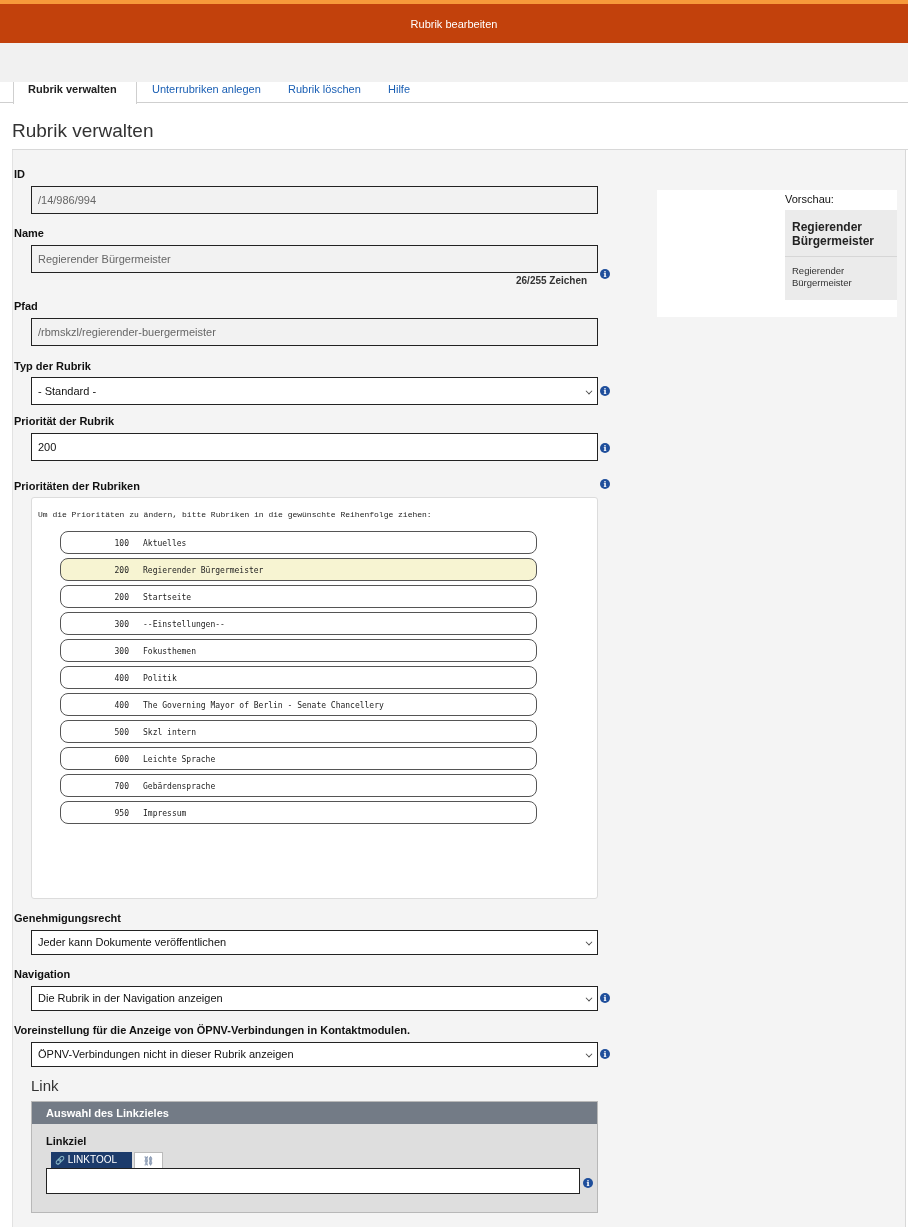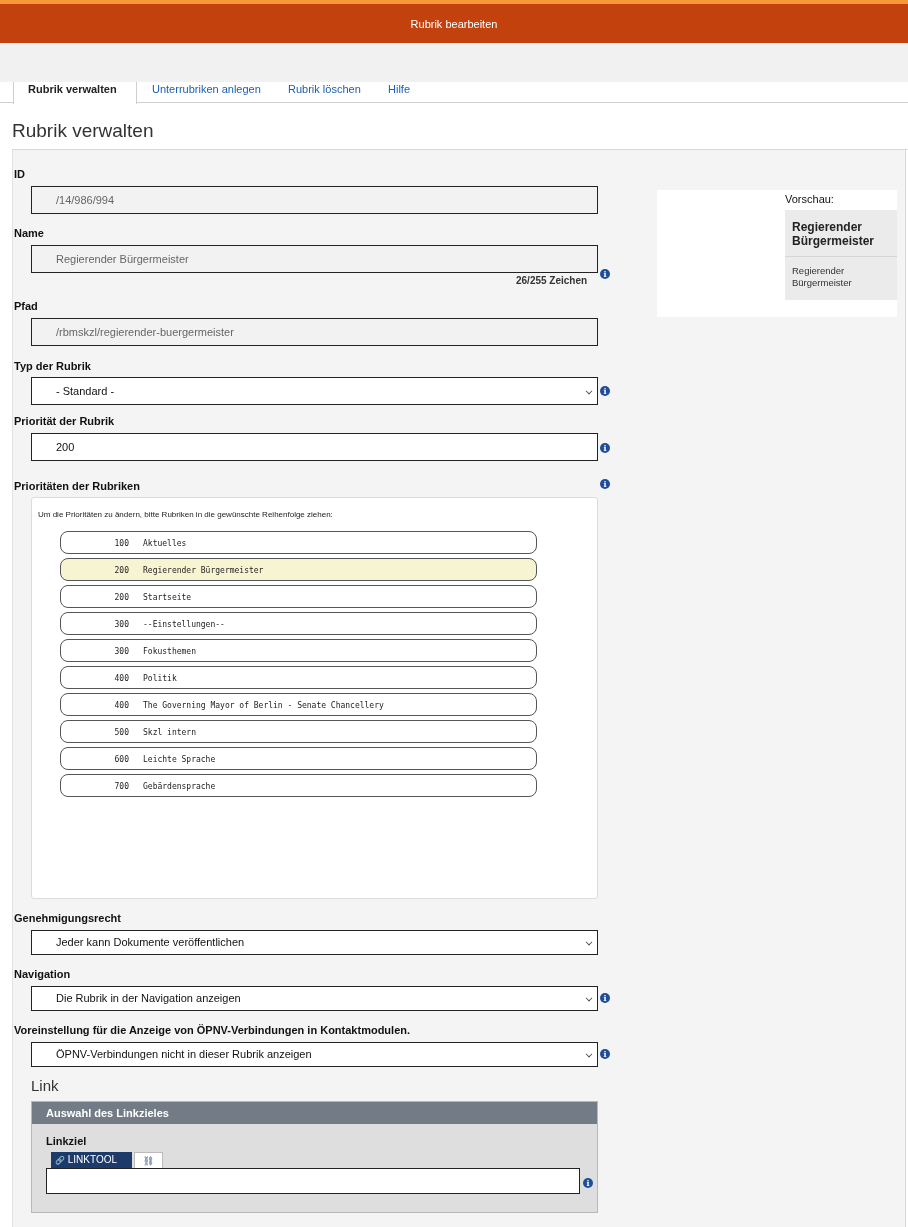--- a/index.html
+++ b/index.html
@@ -23,38 +23,38 @@
     .tab.t4 { left: 388px; }
 
     .page-title { position: absolute; left: 12px; top: 38px; font-size: 19px; color: #333; font-weight: normal; }
     .title-rule { position: absolute; left: 12px; top: 67px; width: 896px; border-top: 1px solid #d8d8d8; }
 
     .form-panel { position: absolute; left: 12px; top: 68px; width: 894px; height: 1077px; background: #f4f4f4;
       border-left: 1px solid #e2e2e2; border-right: 1px solid #d8d8d8; }
 
     .lbl { position: absolute; left: 1px; font-size: 11px; font-weight: bold; color: #111; }
     .field { position: absolute; left: 18px; width: 567px; height: 28px; border: 1px solid #222; background: #fff;
-      font-size: 11px; line-height: 26px; padding-left: 24px; color: #111; font-family: "Liberation Sans", sans-serif; }
+      font-size: 11px; line-height: 26px; padding-left: 6px; color: #111; font-family: "Liberation Sans", sans-serif; }
     .field.readonly { background: #f2f2f2; color: #666; }
     .chev { position: absolute; right: 5px; top: 10px; width: 6px; height: 6px; border-right: 1.3px solid #444;
       border-bottom: 1.3px solid #444; transform: rotate(45deg) scale(0.8); }
     .info { position: absolute; width: 10px; height: 10px; border-radius: 50%; background: #1e4e9b; color: #fff;
       font-size: 8px; font-weight: bold; text-align: center; line-height: 10px; font-family: "DejaVu Serif", serif; }
     .counter { position: absolute; font-size: 10px; font-weight: bold; color: #333; }
 
     .preview { position: absolute; left: 644px; top: 40px; width: 240px; height: 127px; background: #fff; }
     .preview .plabel { position: absolute; left: 128px; top: 3px; font-size: 11px; font-weight: normal; color: #111; }
     .preview .pbox { position: absolute; left: 128px; top: 20px; width: 112px; height: 90px; background: #ebebeb; }
     .preview .ptitle { position: absolute; left: 7px; top: 10px; width: 100px; font-size: 12px; font-weight: bold; line-height: 14px; color: #222; }
     .preview .psep { position: absolute; left: 0; top: 46px; width: 112px; border-top: 1px solid #d6d6d6; }
     .preview .psub { position: absolute; left: 7px; top: 55px; width: 100px; font-size: 9.5px; line-height: 12px; color: #333; }
 
     .sortbox { position: absolute; left: 18px; top: 347px; width: 567px; height: 402px; background: #fff;
       border: 1px solid #dcdcdc; border-radius: 3px; }
-    .sortbox .hint { position: absolute; left: 6px; top: 12px; font-family: Liberation Sans, sans-serif; font-size: 8px; color: #222; }
+    .sortbox .hint { position: absolute; left: 6px; top: 12px; font-family: Liberation Mono, monospace; font-size: 8px; color: #222; }
     .sortlist { position: absolute; left: 28px; top: 33px; width: 477px; }
     .sortitem { position: relative; height: 23px; margin-bottom: 4px; border: 1px solid #555; border-radius: 8px;
       background: #fff; font-family: "DejaVu Sans Mono", monospace; font-size: 8px; color: #222; cursor: move; }
     .sortitem.current { background: #f7f4d2; }
     .sortitem .prio { position: absolute; left: 38px; width: 30px; text-align: right; top: 7px; }
     .sortitem .name { position: absolute; left: 82px; top: 7px; }
 
     .link-heading { position: absolute; left: 18px; top: 927px; font-size: 15px; color: #333; }
     .linkpanel { position: absolute; left: 18px; top: 951px; width: 567px; height: 112px; background: #dedede;
       border: 1px solid #b8b8b8; }
@@ -149,20 +149,24 @@
             <span class="name">Skzl intern</span>
           </div>
         <div class="sortitem">
             <span class="prio">600</span>
             <span class="name">Leichte Sprache</span>
           </div>
         <div class="sortitem">
             <span class="prio">700</span>
             <span class="name">Gebärdensprache</span>
           </div>
+        <div class="sortitem">
+            <span class="prio">950</span>
+            <span class="name">Impressum</span>
+          </div>
       </div>
     </div>
 
     <div class="lbl" style="top:762px">Genehmigungsrecht</div>
     <div class="field" style="top:780px; height:25px; line-height:23px">
       <span>Jeder kann Dokumente veröffentlichen</span>
       <span class="chev" style="top:8px"></span>
     </div>
 
     <div class="lbl" style="top:818px">Navigation</div>

